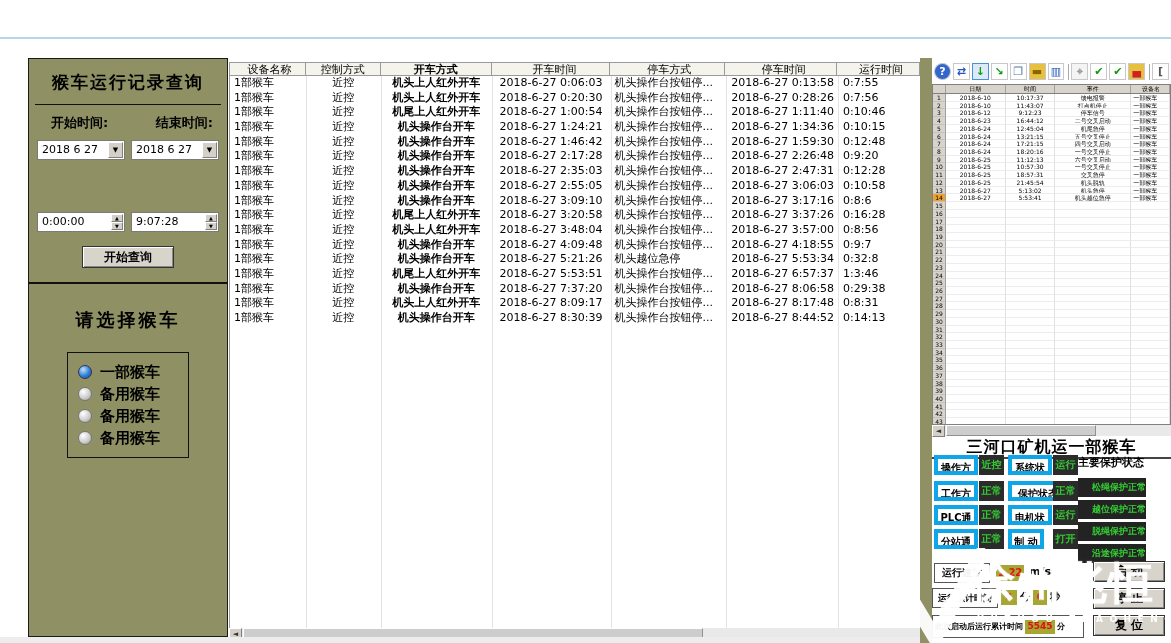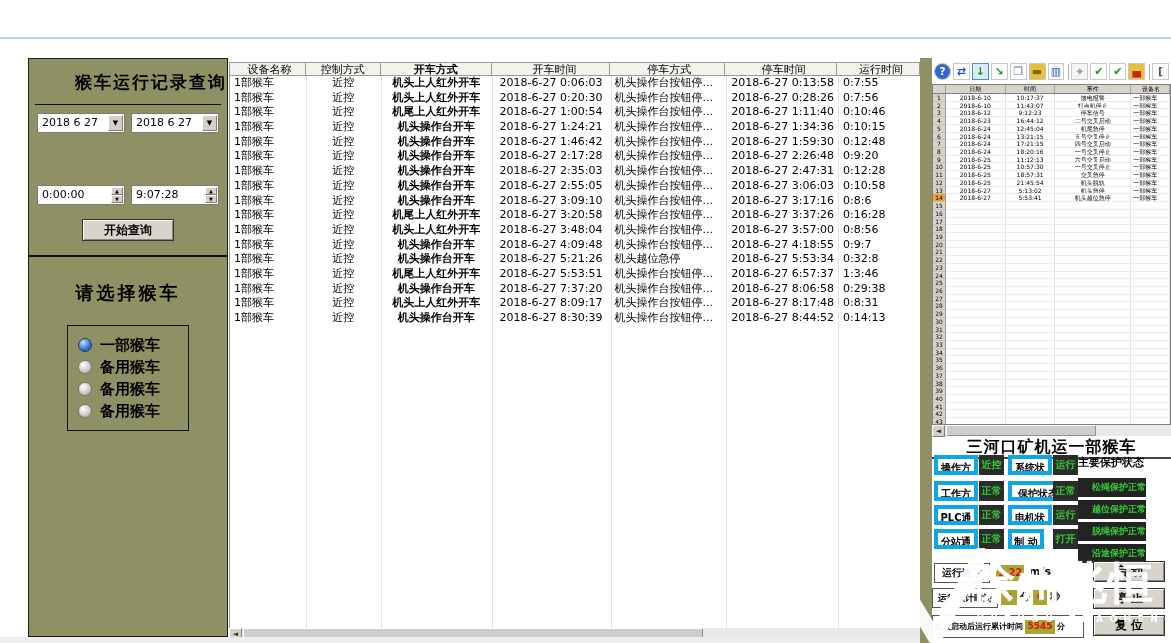--- a/index.html
+++ b/index.html
@@ -11,21 +11,21 @@
   .blue-line { position:absolute; left:0; top:37px; width:1171px; height:2px; background:#b5d6f0; }
   .title-box { position:absolute; left:461px; top:7px; width:248px; height:38px; background:#fff;
     border:2px solid #a6cbe9; display:flex; align-items:center; justify-content:center; z-index:5; }
   .title-bar-l,.title-bar-r { position:absolute; top:3px; width:8px; height:29px; background:#23409a; }
   .title-bar-l { left:-2px; } .title-bar-r { right:-2px; }
   .page-title { font-size:20px; font-weight:bold; letter-spacing:2px; }
 
   
   .left-panel { position:absolute; left:28px; top:58px; width:200px; height:579px;
     background:#8f9164; border:1px solid #1a1a1a; }
-  .q-title { margin-top:12px; text-align:right; font-size:17px; font-weight:bold; letter-spacing:2px; }
+  .q-title { margin-top:12px; text-align:center; font-size:17px; font-weight:bold; letter-spacing:2px; }
   .q-rule { margin:10px 6px 0 6px; border-top:1px solid #111; }
   .q-labels { display:flex; justify-content:space-between; padding:9px 14px 0 22px; font-size:13px; font-weight:bold; }
   .combo-row { display:flex; justify-content:space-between; padding:8px 8px 0 8px; }
   .combo { position:relative; width:88px; height:20px; background:#fff; border:1px solid #7a7a7a;
     font-size:11px; line-height:18px; padding-left:4px; }
   .combo .dd { position:absolute; right:1px; top:1px; width:15px; height:16px; background:#d4d0c8;
     border:1px solid; border-color:#fff #808080 #808080 #fff; font-size:7px; text-align:center; line-height:15px; }
   .spin-row { display:flex; justify-content:space-between; padding:52px 8px 0 8px; }
   .spin { position:relative; width:88px; height:20px; background:#fff; border:1px solid #7a7a7a;
     font-size:11px; line-height:18px; padding-left:4px; }
@@ -128,20 +128,24 @@
 </style>
 </head>
 <body>
 
 <div id="stage">
   <div class="blue-line"></div>
 
   <div class="left-panel">
     <div class="q-title">猴车运行记录查询</div>
     <div class="q-rule"></div>
+    <div class="q-labels">
+      <span>开始时间:</span>
+      <span>结束时间:</span>
+    </div>
     <div class="combo-row">
       <div class="combo">
         <span>2018 6 27</span>
         <div class="dd">▼</div>
       </div>
       <div class="combo">
         <span>2018 6 27</span>
         <div class="dd">▼</div>
       </div>
     </div>

